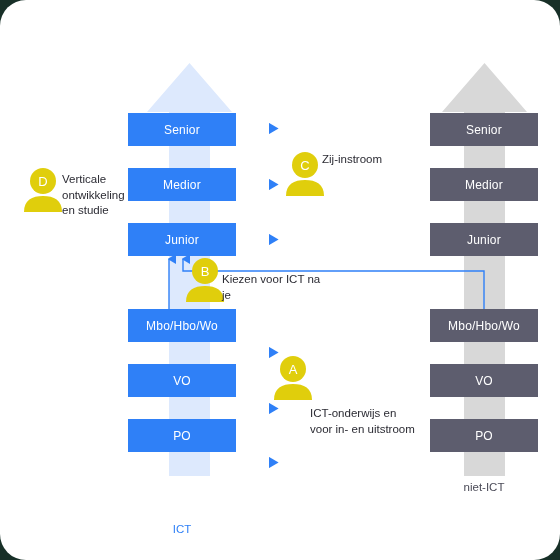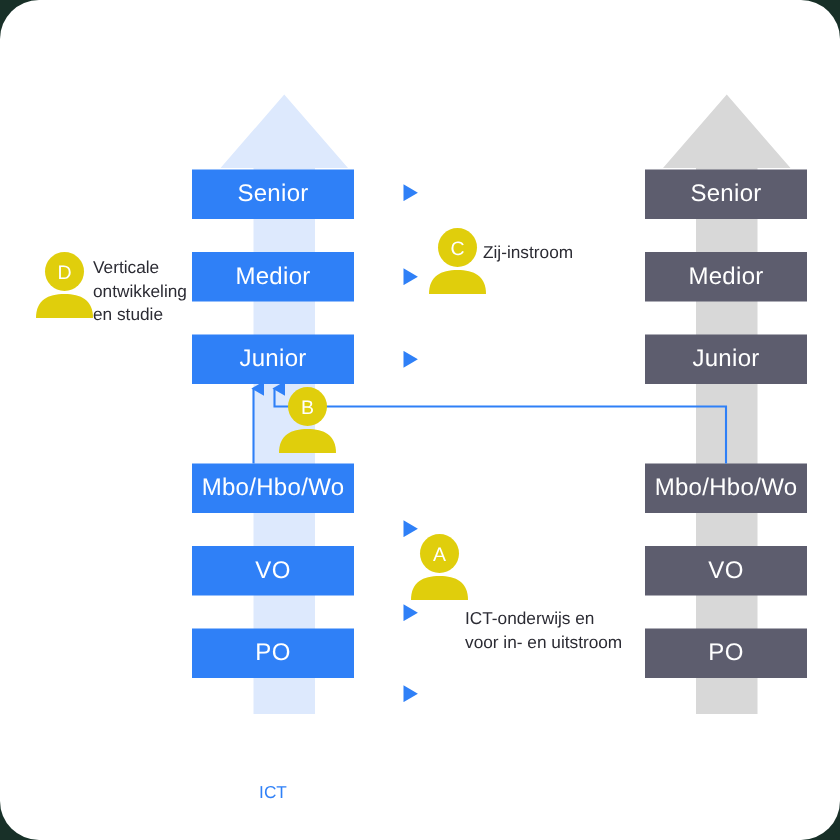--- a/index.html
+++ b/index.html
@@ -35,21 +35,21 @@
     height: 560px;
   }
   #bg-svg { z-index: 1; }
   .level-box {
     position: absolute;
     z-index: 3;
     display: flex;
     align-items: center;
     justify-content: center;
     color: #ffffff;
-    font-size: 16px;
+    font-size: 12px;
     letter-spacing: 0.2px;
     box-sizing: border-box;
   }
   .level-box.ict { background: #2f80f7; }
   .level-box.nonict { background: #5d5d6e; }
   #arrow-svg { z-index: 4; }
   .col-caption {
     position: absolute;
     z-index: 5;
     font-size: 11.5px;
@@ -163,20 +163,21 @@
       <path d="M 169 309 L 169 259" fill="none" stroke="#2f80f7" stroke-width="1.4" marker-end="url(#head-up)"></path>
 
       <line x1="392" y1="352.5" x2="269" y2="352.5" stroke="url(#g-lr)" stroke-width="1.6" marker-end="url(#head-left)"></line>
 
       <line x1="392" y1="408.5" x2="269" y2="408.5" stroke="url(#g-lr)" stroke-width="1.6" marker-end="url(#head-left)"></line>
 
       <line x1="392" y1="462.5" x2="269" y2="462.5" stroke="url(#g-lr)" stroke-width="1.6" marker-end="url(#head-left)"></line>
     </svg>
 
     <div class="col-caption ict" style="left:128px; top:481px;">ICT</div>
+    <div class="col-caption nonict" style="left:430px; top:481px;">niet-ICT</div>
 
     <div class="marker" style="left:20px; top:168px;">
       <svg width="46" height="44" viewBox="0 0 46 44">
         <circle cx="23" cy="13" r="13" fill="#e0ce0c"></circle>
         <path d="M 4 44 C 4 32 12 28 23 28 C 34 28 42 32 42 44 Z" fill="#e0ce0c"></path>
       </svg>
       <div class="letter">D</div>
     </div>
     <div class="marker-label" style="left:62px; top:172px; width:64px;">
       <div>Verticale</div>
@@ -184,32 +185,33 @@
       <div>en studie</div>
     </div>
 
     <div class="marker" style="left:282px; top:152px;">
       <svg width="46" height="44" viewBox="0 0 46 44">
         <circle cx="23" cy="13" r="13" fill="#e0ce0c"></circle>
         <path d="M 4 44 C 4 32 12 28 23 28 C 34 28 42 32 42 44 Z" fill="#e0ce0c"></path>
       </svg>
       <div class="letter">C</div>
     </div>
-    <div class="marker-label" style="left:322px; top:162px; width:100px;">
+    <div class="marker-label" style="left:322px; top:152px; width:100px;">
       <div>Zij-instroom</div>
     </div>
 
     <div class="marker" style="left:182px; top:258px;">
       <svg width="46" height="44" viewBox="0 0 46 44">
         <circle cx="23" cy="13" r="13" fill="#e0ce0c"></circle>
         <path d="M 4 44 C 4 32 12 28 23 28 C 34 28 42 32 42 44 Z" fill="#e0ce0c"></path>
       </svg>
       <div class="letter">B</div>
     </div>
     <div class="marker-label" style="left:222px; top:272px; width:110px;">
+      <div>Kiezen voor ICT na je</div>
     </div>
 
     <div class="marker" style="left:270px; top:356px;">
       <svg width="46" height="44" viewBox="0 0 46 44">
         <circle cx="23" cy="13" r="13" fill="#e0ce0c"></circle>
         <path d="M 4 44 C 4 32 12 28 23 28 C 34 28 42 32 42 44 Z" fill="#e0ce0c"></path>
       </svg>
       <div class="letter">A</div>
     </div>
     <div class="marker-label" style="left:310px; top:370px; width:120px;margin-top:36px;">

